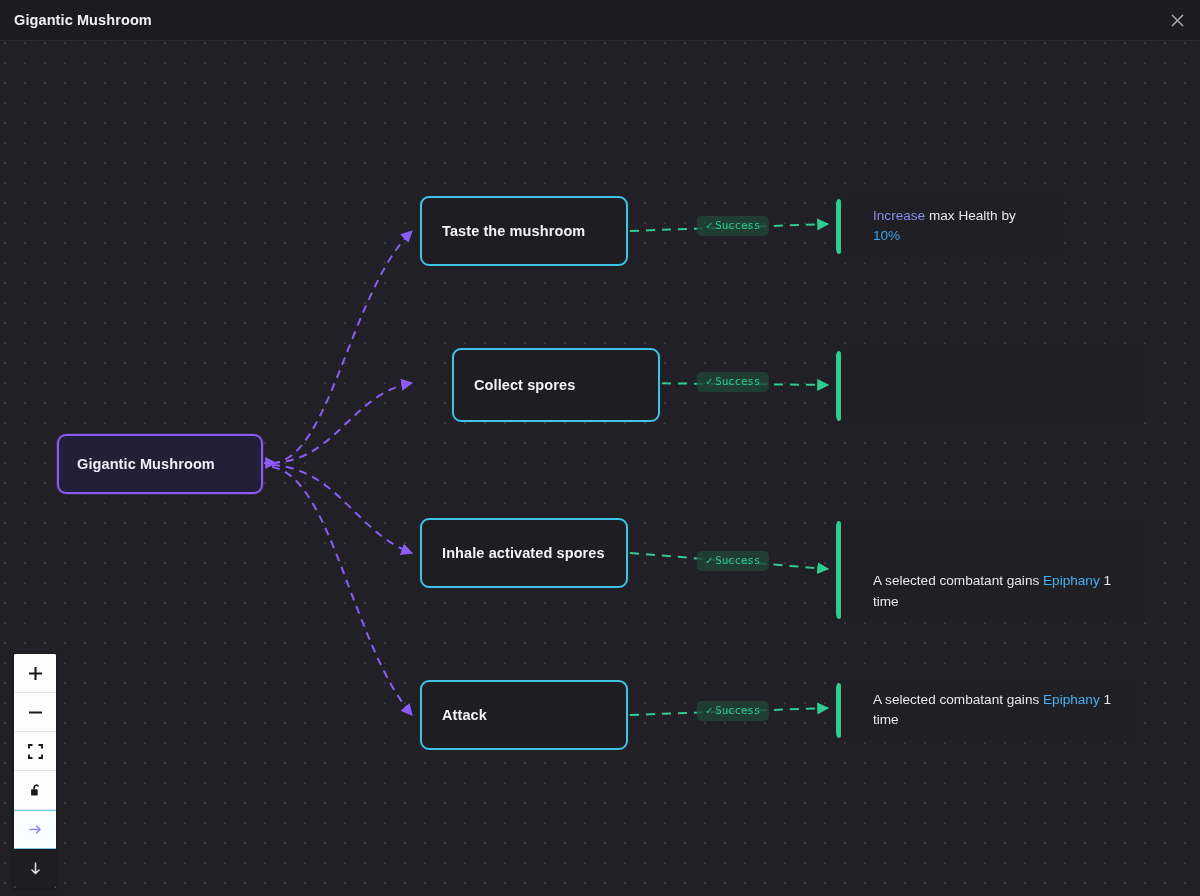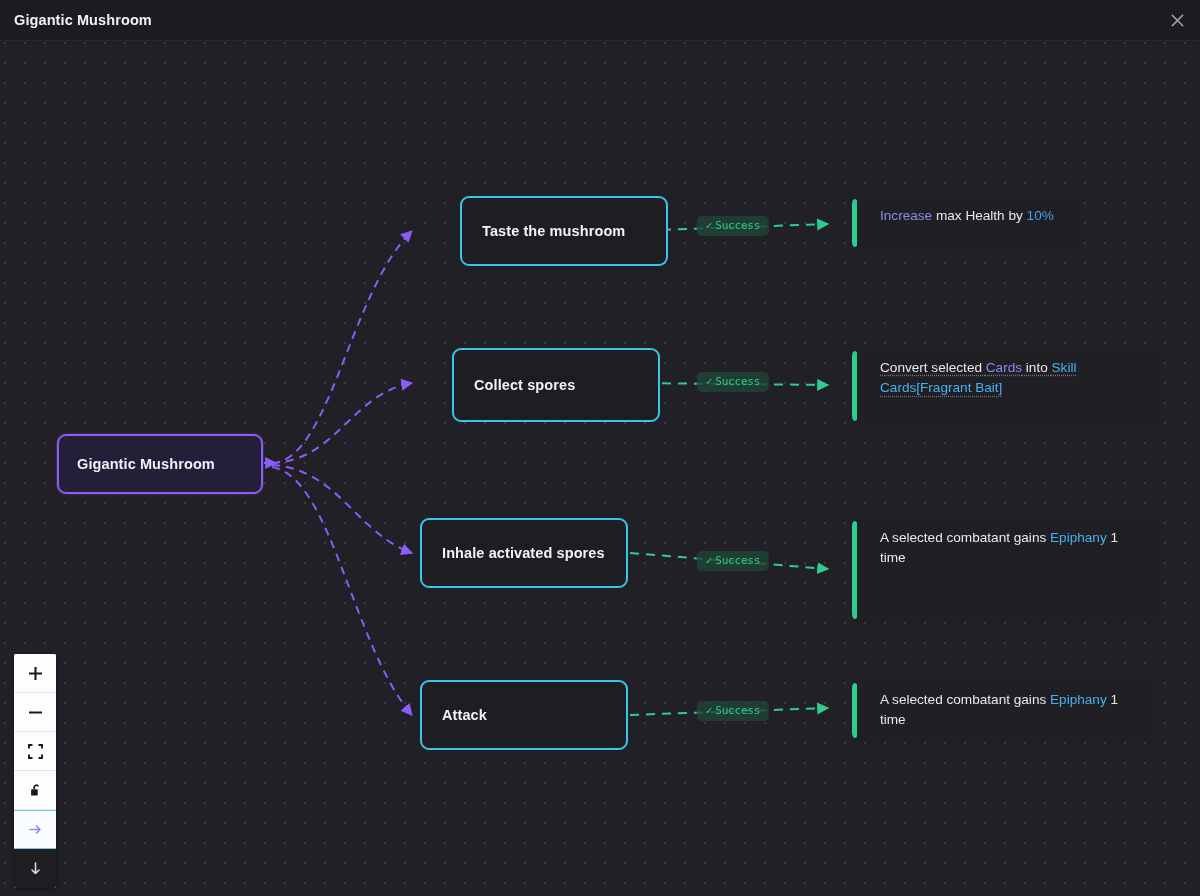--- a/index.html
+++ b/index.html
@@ -108,24 +108,23 @@
     font-size: 14.5px;
     font-weight: bold;
     color: #f3f3f5;
     letter-spacing: .1px;
   }
 
   .node-result {
     border-radius: 8px;
     background: #1f1f24;
     display: flex;
-    align-items: flex-start;
+    align-items: flex-end;
     overflow: hidden;
-    padding-left: 8px;
-    margin-left: 16px;
+    padding-left: 17px;
   }
   .node-result .accent {
     position: absolute;
     left: 0; top: 3px; bottom: 3px;
     width: 5px;
     background: #2ecc8f;
     border-radius: 4px;
   }
   .node-result .rbody {
     padding: 10px 18px 10px 20px;
@@ -239,21 +238,21 @@
       <path d="M630,190 L828,183" stroke="#2ecc8f" stroke-width="2" fill="none" stroke-dasharray="9 7" marker-end="url(#arrow-green)"></path>
       <path d="M630,342 L828,344" stroke="#2ecc8f" stroke-width="2" fill="none" stroke-dasharray="9 7" marker-end="url(#arrow-green)"></path>
       <path d="M630,512 L828,528" stroke="#2ecc8f" stroke-width="2" fill="none" stroke-dasharray="9 7" marker-end="url(#arrow-green)"></path>
       <path d="M630,674 L828,667" stroke="#2ecc8f" stroke-width="2" fill="none" stroke-dasharray="9 7" marker-end="url(#arrow-green)"></path>
     </svg>
 
     <div class="node node-root" style="left:57px; top:393px; width:206px; height:60px;">
       <span class="label">Gigantic Mushroom</span>
     </div>
 
-    <div class="node node-option" style="left:420px; top:155px; width:208px; height:70px;margin-left:40px;">
+    <div class="node node-option" style="left:420px; top:155px; width:208px; height:70px;">
       <span class="label">Taste the mushroom</span>
     </div>
     <div class="node node-option" style="left:420px; top:307px; width:208px; height:74px;margin-left:32px;">
       <span class="label">Collect spores</span>
     </div>
     <div class="node node-option" style="left:420px; top:639px; width:208px; height:70px;">
       <span class="label">Attack</span>
     </div>
     <div class="node node-option" style="left:420px; top:477px; width:208px; height:70px;">
       <span class="label">Inhale activated spores</span>
@@ -261,23 +260,20 @@
 
     <div id="results-layer">
         <div class="node node-result" style="left: 836px; top: 155px; width: 228px; min-height: 54px;">
           <div class="accent"></div>
           <div class="rbody">
             <div class="rline"><span class="tk-violet">Increase </span><span class="tk-white">max Health by </span><span class="tk-blue">10%</span></div>
           </div>
         </div>
         <div class="node node-result" style="left: 836px; top: 307px; width: 310px; min-height: 76px;">
           <div class="accent"></div>
-          <div class="rbody">
-            <div class="rline dotted"><span class="tk-white">Convert selected </span><span class="tk-violet">Cards</span><span class="tk-white"> into </span><span class="tk-cyan">Skill Cards[Fragrant Bait]</span></div>
-          </div>
         </div>
         <div class="node node-result" style="left: 836px; top: 477px; width: 310px; min-height: 104px;">
           <div class="accent"></div>
           <div class="rbody">
             <div class="rline"><span class="tk-white">A selected combatant gains </span><span class="tk-cyan">Epiphany</span><span class="tk-white"> 1 time</span></div>
           </div>
         </div>
         <div class="node node-result" style="left: 836px; top: 639px; width: 302px; min-height: 54px;">
           <div class="accent"></div>
           <div class="rbody">

